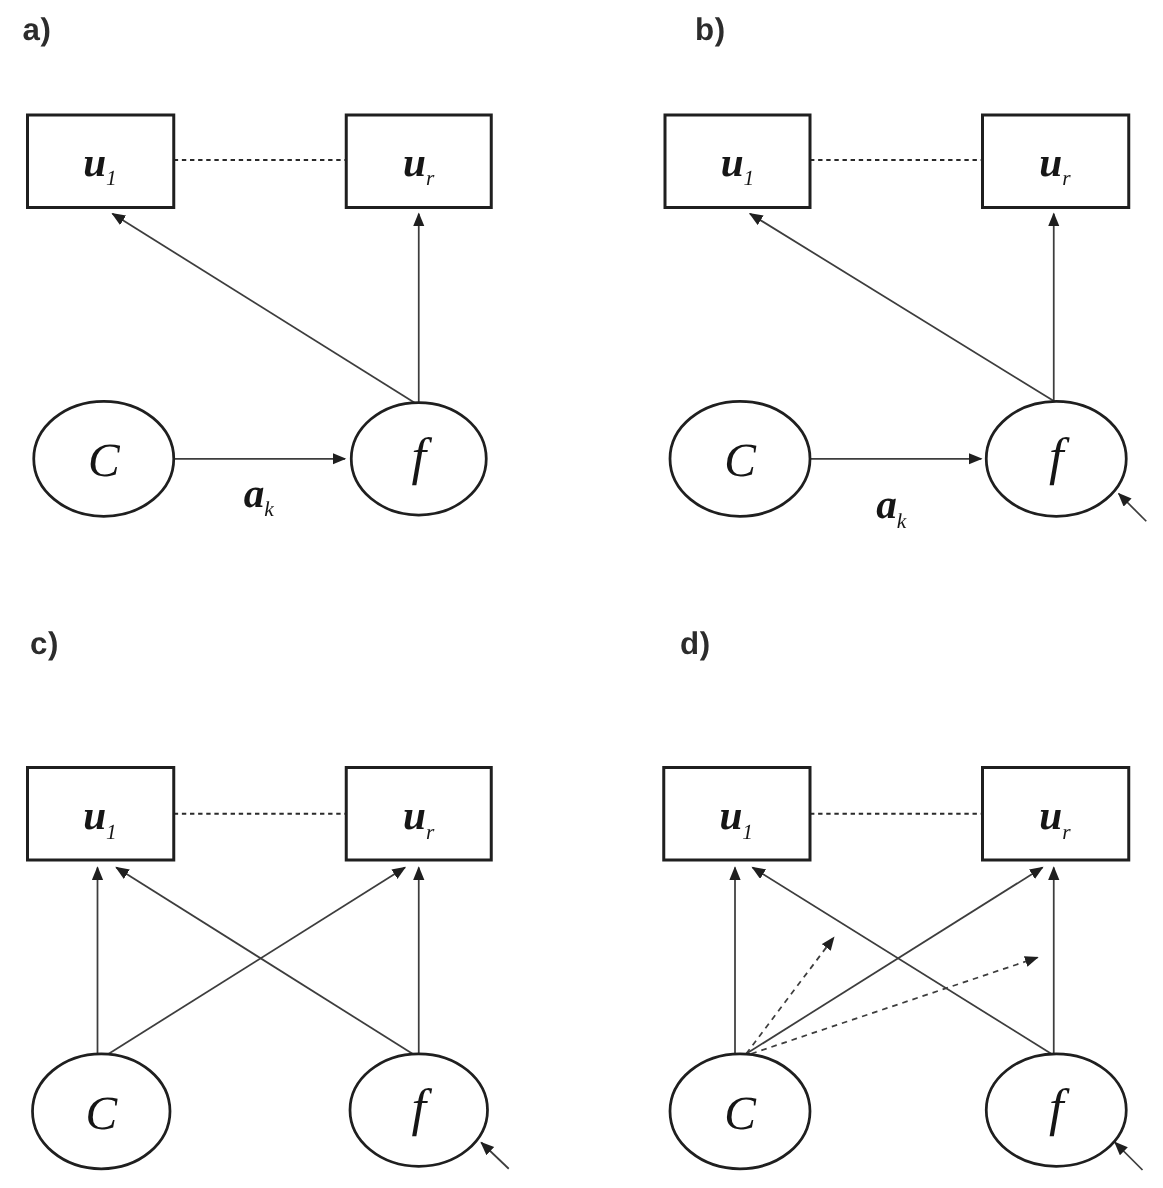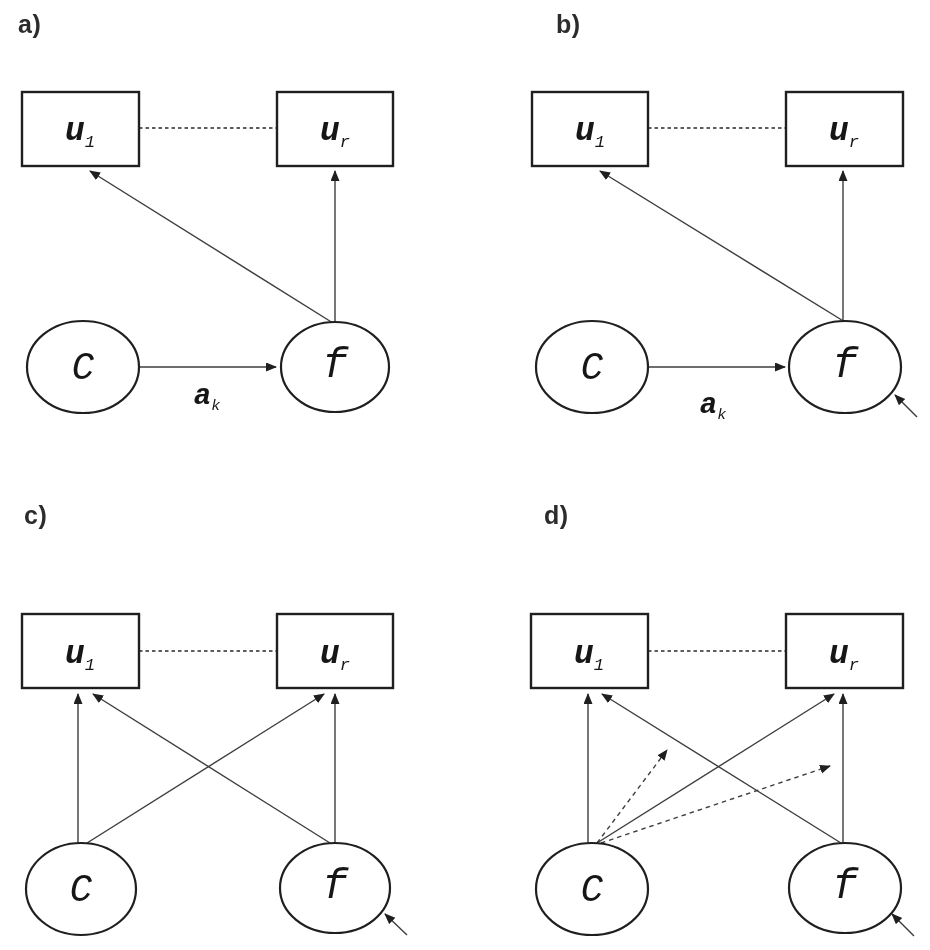--- a/index.html
+++ b/index.html
@@ -22,34 +22,34 @@
 
   
   .panel-label {
     position:absolute;
     font-weight:bold;
     font-size:25px;
     color:#2c2c2c;
     letter-spacing:0.5px;
   }
   .math {
-    font-family:Liberation Mono, monospace;
+    font-family:Liberation Serif, serif;
     font-style:italic;
     color:#161616;
   }
   .node-label {
     position:absolute;
     transform:translate(-50%,-50%);
     white-space:nowrap;
     line-height:1;
   }
   .u-lab  { font-size:33px; font-weight:bold; }
   .C-lab  { font-size:38px; }
   .f-lab  { font-size:42px; }
-  .ak-lab { font-size:29px; font-weight:bold; }
+  .ak-lab { font-size:33px; font-weight:bold; }
   .u-lab sub, .ak-lab sub { font-size:0.52em; font-weight:normal; line-height:0; }
 </style>
 </head>
 <body>
 
 <div id="figure">
 
   <svg id="diagram-svg" width="930" height="950" viewBox="0 0 930 950">
     <defs>
       <marker id="ah" markerUnits="userSpaceOnUse" markerWidth="14" markerHeight="12" refX="10" refY="4.5" orient="auto">

